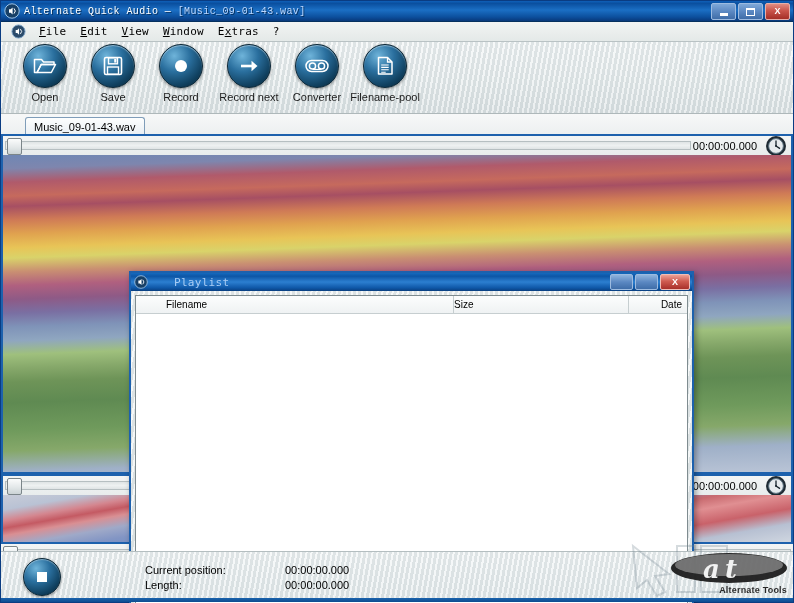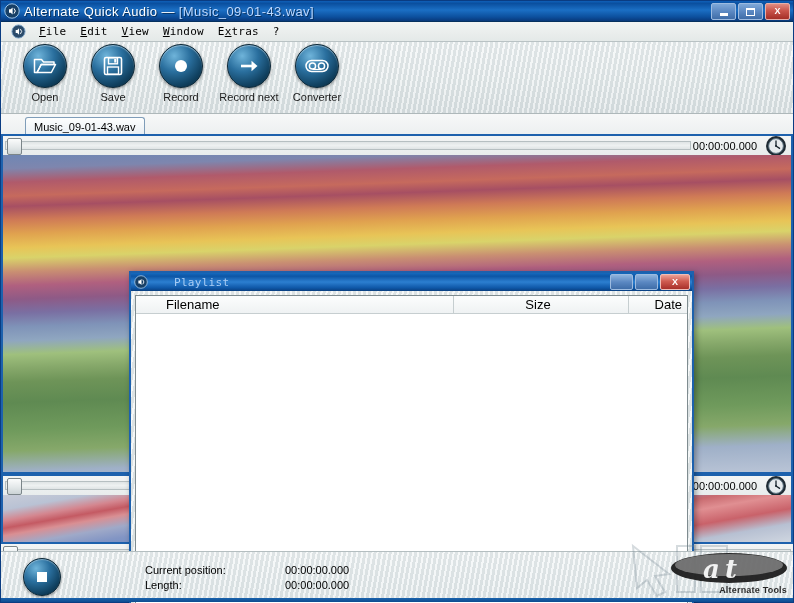--- a/index.html
+++ b/index.html
@@ -22,21 +22,21 @@
   .titlebar{
     height:20px;
     background:linear-gradient(180deg,#0f60b8 0%,#0a4f9f 12%,#1b6fc4 45%,#0c4f9d 80%,#09397a 100%);
     display:flex;align-items:center;position:relative;
     border-bottom:1px solid #06315f;
   }
   .titlebar .tb-ico{
     width:16px;height:16px;margin-left:3px;margin-right:4px;flex:0 0 auto;
   }
   .titlebar .tb-text{
-    color:#fff;font-size:13px;font-family:Liberation Sans, sans-serif;
+    color:#fff;font-size:10px;font-family:Liberation Mono, monospace;
     letter-spacing:.4px;white-space:nowrap;text-shadow:1px 1px 0 #06315f;
   }
   .tb-text .fname{color:#bcd8ff;}
   .wbtns{position:absolute;right:3px;top:2px;display:flex;gap:2px;}
   .wbtn{
     width:23px;height:15px;border:1px solid #9dbbe0;border-radius:2px;
     background:linear-gradient(180deg,#7fa8d8 0%,#5b88c2 50%,#3f6da8 100%);
     display:flex;align-items:center;justify-content:center;
     color:#fff;font-size:9px;font-weight:bold;line-height:1;
   }
@@ -231,25 +231,25 @@
   .pl-list{
     position:absolute;left:4px;right:4px;top:22px;bottom:58px;
     background:#fff;border:1px solid #7f8c90;box-sizing:border-box;
   }
   .pl-head{
     height:17px;display:flex;align-items:center;
     background:linear-gradient(180deg,#fcfdfd 0%,#eff2f3 100%);
     border-bottom:1px solid #c6ced0;
   }
   .pl-head .col{
-    font-size:13px;color:#000;border-right:1px solid #c6ced0;height:100%;
+    font-size:10px;color:#000;border-right:1px solid #c6ced0;height:100%;
     display:flex;align-items:center;box-sizing:border-box;
   }
   .pl-head .c1{width:318px;padding-left:30px;}
-  .pl-head .c2{width:175px;justify-content:center;padding-right:6px;}
+  .pl-head .c2{width:175px;justify-content:flex-start;padding-right:6px;}
   .pl-head .c3{flex:1;justify-content:flex-end;padding-right:5px;border-right:none;}
 </style>
 </head>
 <body>
 
 <div class="app">
 
   <div class="titlebar">
     <svg class="tb-ico" viewBox="0 0 16 16">
       <circle cx="8" cy="8" r="7.2" fill="#173f66" stroke="#9fc4e6" stroke-width="1"></circle>
@@ -338,20 +338,30 @@
         <svg width="26" height="18" viewBox="0 0 26 18">
           <rect x="2" y="3.5" width="22" height="11" rx="5.5" fill="none" stroke="#fff" stroke-width="1.5"></rect>
           <circle cx="8.5" cy="9" r="3.1" fill="none" stroke="#fff" stroke-width="1.5"></circle>
           <circle cx="17.5" cy="9" r="3.1" fill="none" stroke="#fff" stroke-width="1.5"></circle>
           <path d="M8.5 12.4h9" stroke="#fff" stroke-width="1.2"></path>
         </svg>
       </div>
       <div class="lbl">Converter</div>
     </div>
 
+    <div class="tool">
+      <div class="orb">
+        <svg width="20" height="22" viewBox="0 0 20 22">
+          <path d="M3.5 2.5h9l4.5 4.5v12h-13.5z" fill="none" stroke="#fff" stroke-width="1.5" stroke-linejoin="round"></path>
+          <path d="M12.5 2.5v4.5h4.5" fill="none" stroke="#fff" stroke-width="1.3"></path>
+          <path d="M6.2 10h7.5M6.2 12.4h7.5M6.2 14.8h7.5M6.2 17.2h4.5" stroke="#fff" stroke-width="1.1"></path>
+        </svg>
+      </div>
+      <div class="lbl">Filename-pool</div>
+    </div>
   </div>
 
   <div class="tabstrip">
     <div class="tab">
       <span>Music_09-01-43.wav</span>
     </div>
   </div>
 
   <div class="client">
 

